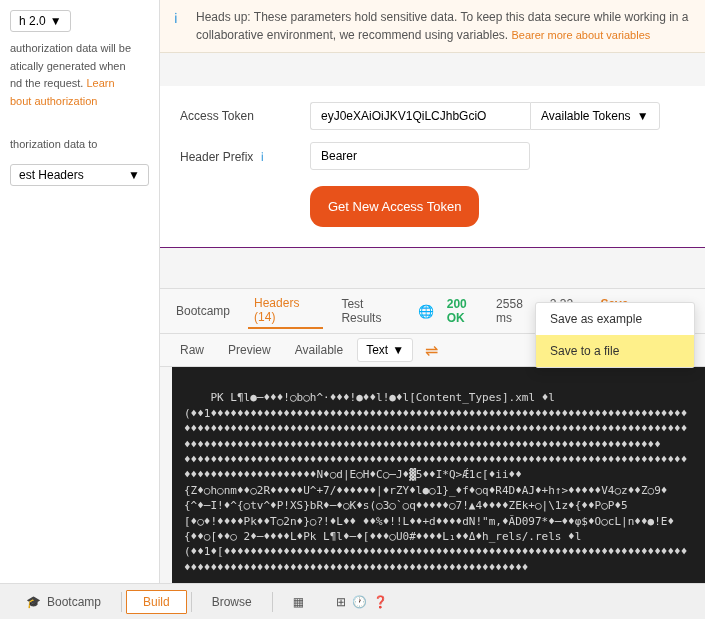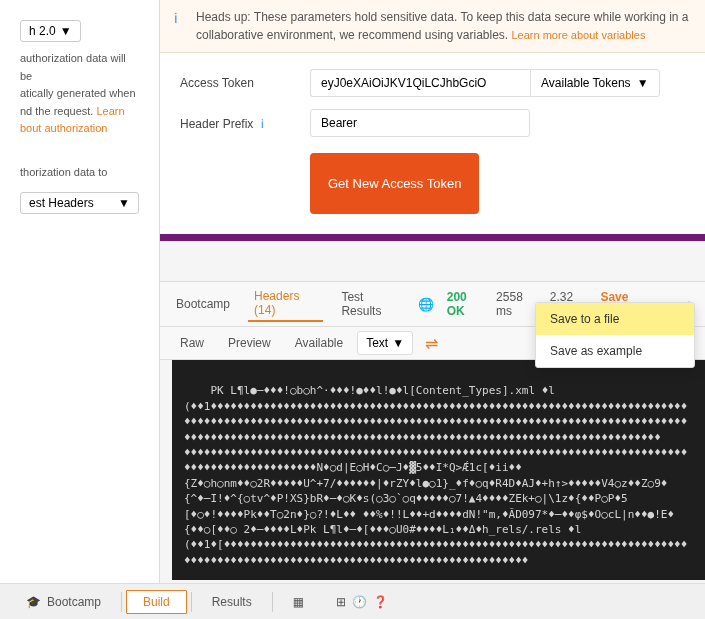--- a/index.html
+++ b/index.html
@@ -22,21 +22,22 @@
       top: 8px;
       color: #3498db;
       font-size: 14px;
     }
     .info-bar a { color: #e67e22; text-decoration: none; }
 
     
     .auth-form {
       background: #fff;
       padding: 16px 20px 20px 20px;
-      border-bottom: 7px solid #701a75;
+      border-bottom: 1px solid #701a75;
+      margin-top: 33px;
     }
     .form-row {
       display: flex;
       align-items: center;
       margin-bottom: 12px;
     }
     .form-label {
       width: 130px;
       font-size: 12px;
       color: #444;
@@ -66,24 +67,24 @@
       border-radius: 0 3px 3px 0;
     }
     .prefix-input {
       width: 220px;
       border-radius: 3px;
     }
     .get-token-btn {
       background: #e8521a;
       color: #fff;
       border: none;
-      padding: 23px 18px;
+      padding: 13px 18px;
       font-size: 13px;
       cursor: pointer;
-      border-radius: 4px;
+      border-radius: 13px;
       margin-left: 130px;
       margin-top: 4px;
     }
 
     
     .response-bar {
       background: #f8f8f8;
       border-top: 1px solid #ddd;
       border-bottom: 1px solid #ddd;
       display: flex;
@@ -202,21 +203,21 @@
     
     .left-sidebar {
       position: absolute;
       left: 0;
       top: 0;
       width: 160px;
       height: 583px;
       background: #fff;
       border-right: 1px solid #ddd;
       font-size: 12px;
-      padding: 20px;
+      padding: 10px;
     }
     .sidebar-header {
       display: flex;
       align-items: center;
       gap: 6px;
       margin-bottom: 8px;
     }
     .sidebar-version {
       border: 1px solid #ccc;
       padding: 3px 8px;
@@ -277,21 +278,21 @@
   <div class="sidebar-dropdown">
     <span>est Headers</span>
     <span>▼</span>
   </div>
 </div>
 
 <div class="main-area">
 
   <div class="info-bar">
     <span>Heads up: These parameters hold sensitive data. To keep this data secure while working in a collaborative environment, we recommend using variables.</span>
-    <a class="sidebar-link">Learn more about variables</a>
+    <a class="sidebar-link">Bearer more about variables</a>
   </div>
 
   <div class="auth-form">
     <div class="form-row">
       <div class="form-label">Access Token</div>
       <input class="form-input token-input" type="text" value="eyJ0eXAiOiJKV1QiLCJhbGciO" style="">
       <div class="token-dropdown">
         <span>Available Tokens</span>
         <span>▼</span>
       </div>
@@ -340,35 +341,35 @@
 (♦♦1♦♦♦♦♦♦♦♦♦♦♦♦♦♦♦♦♦♦♦♦♦♦♦♦♦♦♦♦♦♦♦♦♦♦♦♦♦♦♦♦♦♦♦♦♦♦♦♦♦♦♦♦♦♦♦♦♦♦♦♦♦♦♦♦♦♦♦♦♦♦♦♦♦♦♦♦♦♦♦♦♦♦♦♦♦♦♦♦♦♦♦♦♦♦♦♦♦♦♦♦♦♦♦♦♦♦♦♦♦♦♦♦♦♦♦♦♦♦♦♦♦♦♦♦♦♦♦♦♦♦♦♦♦♦♦♦♦♦♦♦♦♦♦♦♦♦♦♦♦♦♦♦♦♦♦♦♦♦♦♦♦♦♦♦♦♦♦♦♦♦♦♦♦♦♦♦♦♦♦♦♦♦♦♦♦♦♦♦♦♦♦♦♦♦♦♦♦♦♦♦♦♦♦♦♦♦♦♦♦♦♦♦♦♦♦♦♦♦♦♦
 ♦♦♦♦♦♦♦♦♦♦♦♦♦♦♦♦♦♦♦♦♦♦♦♦♦♦♦♦♦♦♦♦♦♦♦♦♦♦♦♦♦♦♦♦♦♦♦♦♦♦♦♦♦♦♦♦♦♦♦♦♦♦♦♦♦♦♦♦♦♦♦♦♦♦♦♦♦♦♦♦♦♦♦♦♦♦♦♦♦♦♦♦♦♦♦♦N♦○d|E○H♦C○─J♦▓5♦♦I*Q&gt;Ǽ1c[♦ii♦♦
 {Z♦○h○nm♦♦○2R♦♦♦♦♦U^+7/♦♦♦♦♦♦|♦rZY♦l●○1}_♦f♦○q♦R4D♦AJ♦+h↑&gt;♦♦♦♦♦V4○z♦♦Z○9♦
 {^♦─I!♦^{○tv^♦P!XS}bR♦─♦○K♦s(○3○`○q♦♦♦♦♦○7!▲4♦♦♦♦ZEk+○|\1z♦{♦♦P○P♦5
 [♦○♦!♦♦♦♦Pk♦♦T○2n♦}○?!♦L♦♦ ♦♦%♦!!L♦♦+d♦♦♦♦dN!"m,♦ÃD097*♦─♦♦φ$♦O○cL|n♦♦●!E♦
 {♦♦○[♦♦○ 2♦─♦♦♦♦L♦Pk L¶l♦─♦[♦♦♦○U0#♦♦♦♦L₁♦♦Δ♦h_rels/.rels ♦l
 (♦♦1♦[♦♦♦♦♦♦♦♦♦♦♦♦♦♦♦♦♦♦♦♦♦♦♦♦♦♦♦♦♦♦♦♦♦♦♦♦♦♦♦♦♦♦♦♦♦♦♦♦♦♦♦♦♦♦♦♦♦♦♦♦♦♦♦♦♦♦♦♦♦♦♦♦♦♦♦♦♦♦♦♦♦♦♦♦♦♦♦♦♦♦♦♦♦♦♦♦♦♦♦♦♦♦♦♦♦♦♦♦♦♦♦♦♦♦♦♦♦♦♦♦♦♦</span>
   </div>
 
   <div class="dropdown-menu">
+    <div class="dropdown-item">Save as example</div>
     <div class="dropdown-item highlighted">Save to a file</div>
-    <div class="dropdown-item">Save as example</div>
   </div>
 
 </div>
 
 <div class="bottom-nav">
   <span class="nav-item">
     <span>🎓</span>
     <span>Bootcamp</span>
   </span>
   <div class="nav-divider"></div>
   <span class="nav-item active-build">Build</span>
   <div class="nav-divider"></div>
-  <span class="nav-item">Results</span>
+  <span class="nav-item">Browse</span>
   <div class="nav-divider"></div>
   <span class="nav-item">▦</span>
   <span class="nav-item">
     <span>⊞</span>
     <span>🕐</span>
     <span>❓</span>
   </span>
 </div>
 
 </body></html>

